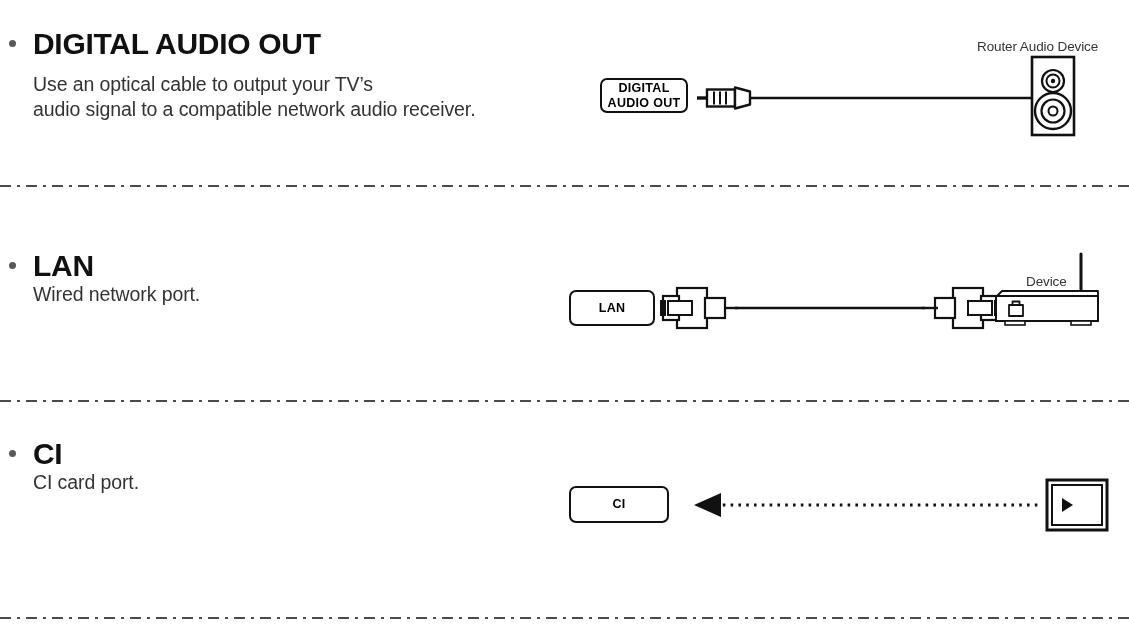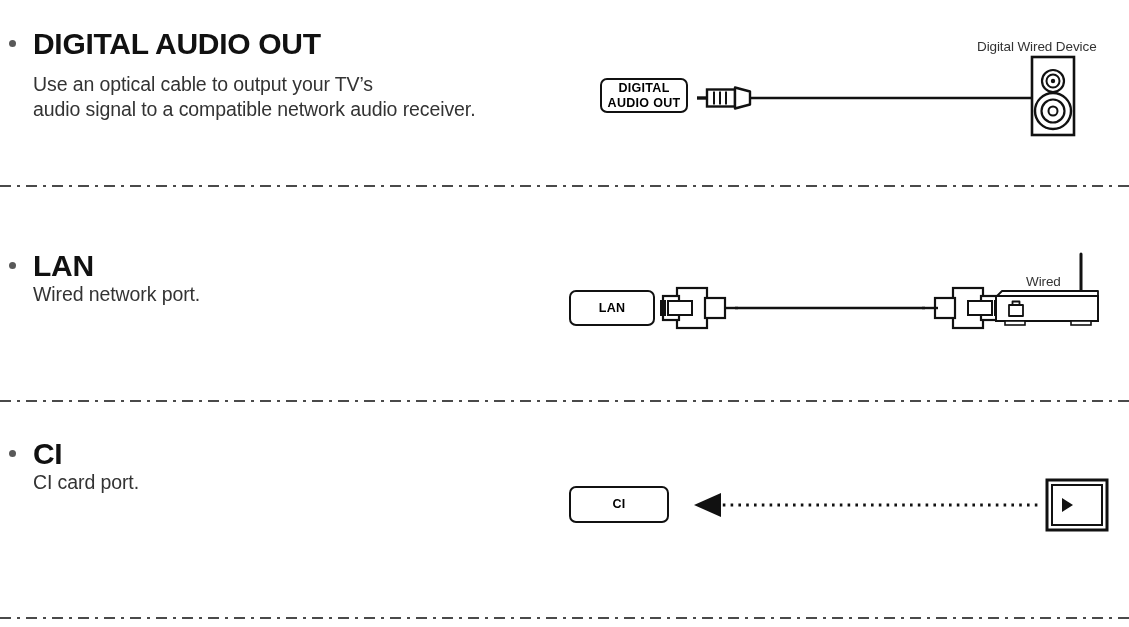--- a/index.html
+++ b/index.html
@@ -118,21 +118,21 @@
     </div>
 
     <div class="diagram" style="left:560px; top:0px; width:569px; height:150px;">
 
       <div class="port-box" style="left:40px; top:50px; width:88px; height:35px;">
         <span>DIGITAL
 AUDIO OUT</span>
       </div>
 
       <div class="dev-label" style="left:417px; top:11px;">
-        <span>Digital Wired Device</span>
+        <span>Router Audio Device</span>
       </div>
 
       <svg style="position:absolute; left:0; top:0;" width="569" height="150" viewBox="0 0 569 150">
 
         <line x1="178" y1="70" x2="479" y2="70" stroke="#111" stroke-width="2.6"></line>
 
         <line x1="137" y1="70" x2="147" y2="70" stroke="#111" stroke-width="3.4"></line>
 
         <rect x="147" y="61.5" width="28" height="17" fill="#fff" stroke="#111" stroke-width="2.4"></rect>
         <line x1="154" y1="63.5" x2="154" y2="76.5" stroke="#111" stroke-width="2"></line>
@@ -170,21 +170,21 @@
       </div>
     </div>
 
     <div class="diagram" style="left:560px; top:0px; width:569px; height:120px;">
 
       <div class="port-box" style="left:9px; top:40px; width:86px; height:36px;">
         <span>LAN</span>
       </div>
 
       <div class="dev-label" style="left:466px; top:24px;">
-        <span>Wired</span>
+        <span>Device</span>
       </div>
 
       <svg style="position:absolute; left:0; top:0;" width="569" height="120" viewBox="0 0 569 120">
 
         <line x1="175" y1="58" x2="365" y2="58" stroke="#111" stroke-width="2.4"></line>
 
         <g stroke="#111" stroke-width="2.2" fill="#fff">
           <rect x="117" y="38" width="30" height="40"></rect>
           <rect x="103" y="46" width="16" height="24"></rect>
           <rect x="145" y="48" width="20" height="20"></rect>

